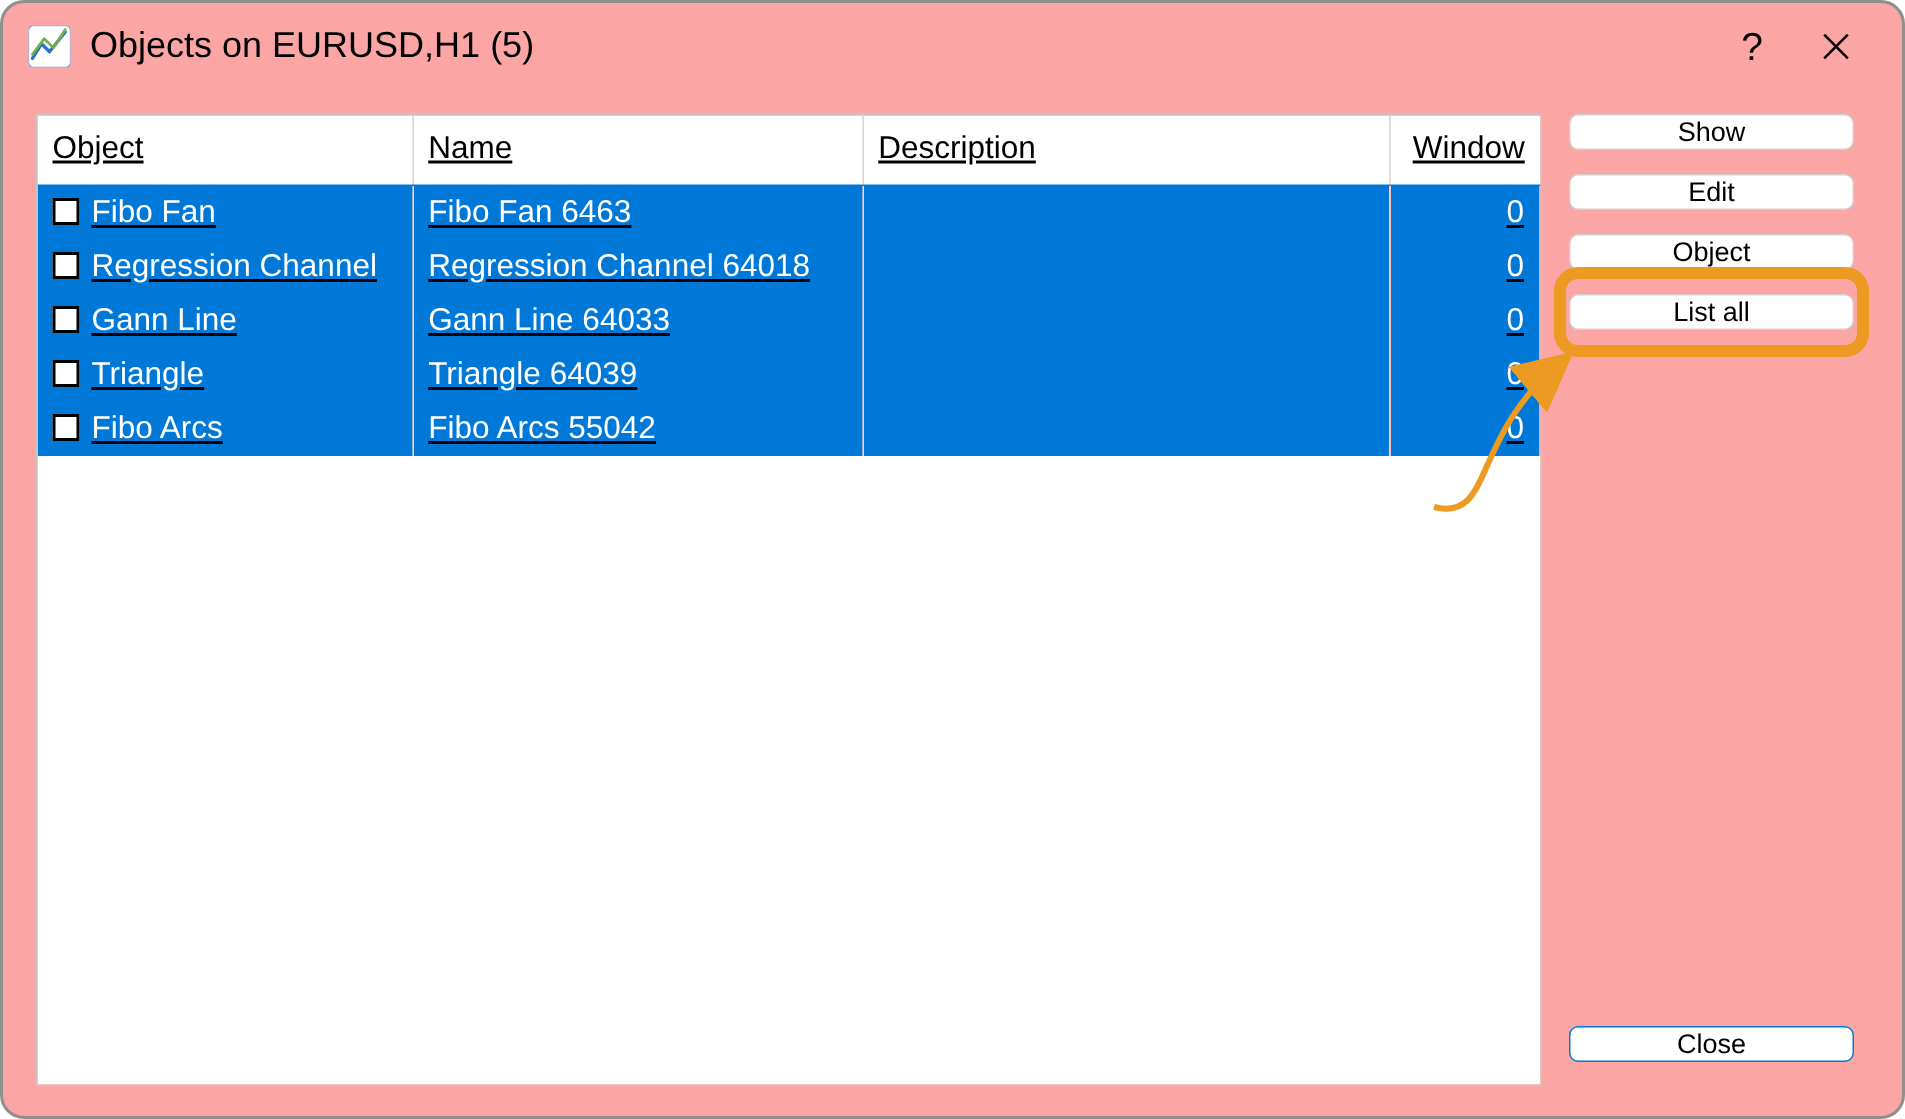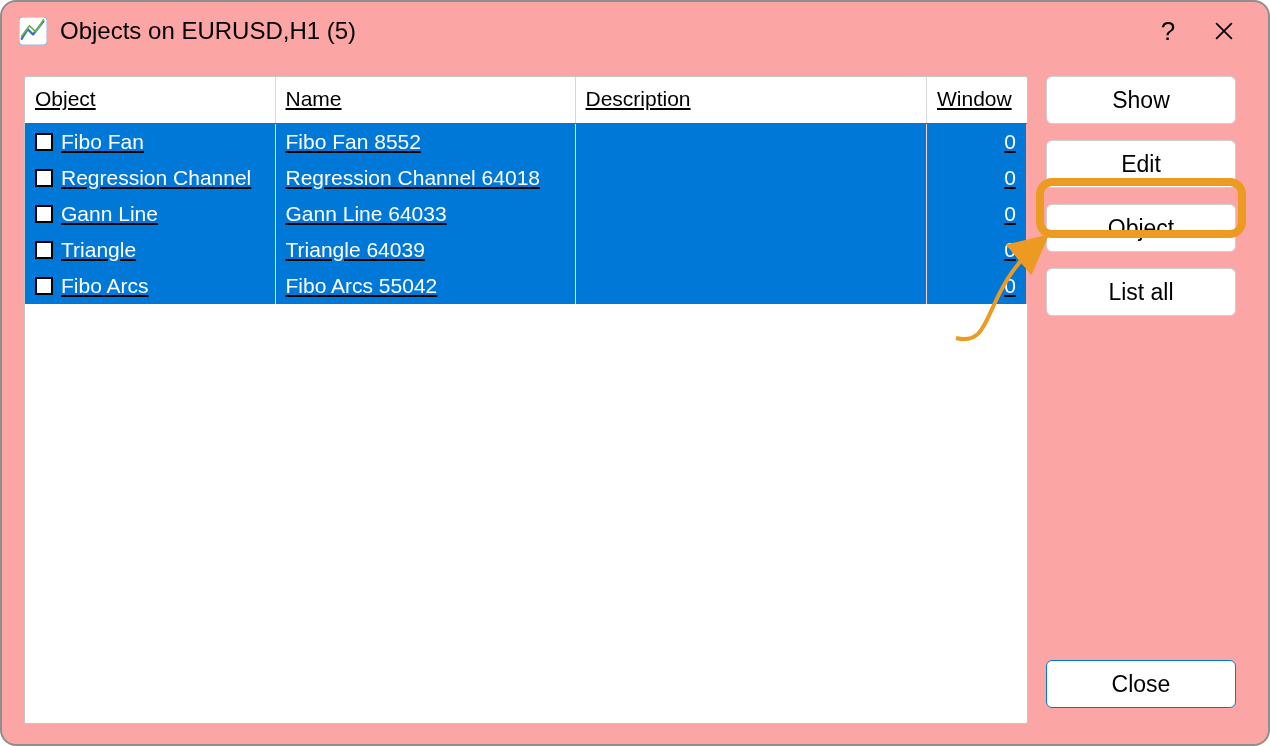--- a/index.html
+++ b/index.html
@@ -98,21 +98,21 @@
   thead th {
     text-align: left;
     font-weight: 400;
     font-size: 21px;
     padding: 10px 10px 12px 10px;
     border-right: 1px solid var(--border-light);
     border-bottom: 1.5px solid var(--win-blue);
     background: #fff;
     white-space: nowrap;
   }
-  thead th:last-child { border-right: none; }
+  thead th:last-child { border-right: none; text-align:right; }
   .col-object { width: 250px; }
   .col-name   { width: 300px; }
   .col-desc   { width: auto; }
   .col-window { width: 100px; text-align:right; }
   tbody tr {
     background: var(--win-blue);
     color: #fff;
   }
   tbody td {
     padding: 6px 10px 6px 10px;
@@ -137,25 +137,25 @@
 
   .side-buttons {
     width: 200px;
     margin-left: 18px;
     display:flex;
     flex-direction:column;
     position:relative;
   }
   .btn {
     width: 190px;
-    height: 48px;
+    height: 24px;
     background: var(--btn-bg);
     border: 1px solid var(--btn-border);
     border-radius: 6px;
-    font-size: 23px;
+    font-size: 18px;
     font-family: inherit;
     cursor: pointer;
     margin-bottom: 16px;
     position:relative;
     z-index:2;
   }
   .btn:last-child { margin-bottom:0; }
   .btn.focused {
     border: 1.5px solid var(--btn-border-focus);
     margin-top: 42px;
@@ -211,21 +211,21 @@
           <tr>
             <th>Object</th>
             <th>Name</th>
             <th>Description</th>
             <th>Window</th>
           </tr>
         </thead>
         <tbody id="tbody">
             <tr>
               <td class="colline"><span class="chk"></span><span>Fibo Fan</span></td>
-              <td class="colline">Fibo Fan 8552</td>
+              <td class="colline">Fibo Fan 6463</td>
               <td class="colline"></td>
               <td class="window-cell">0</td>
             </tr>
             <tr>
               <td class="colline"><span class="chk"></span><span>Regression Channel</span></td>
               <td class="colline">Regression Channel 64018</td>
               <td class="colline"></td>
               <td class="window-cell">0</td>
             </tr>
             <tr>

